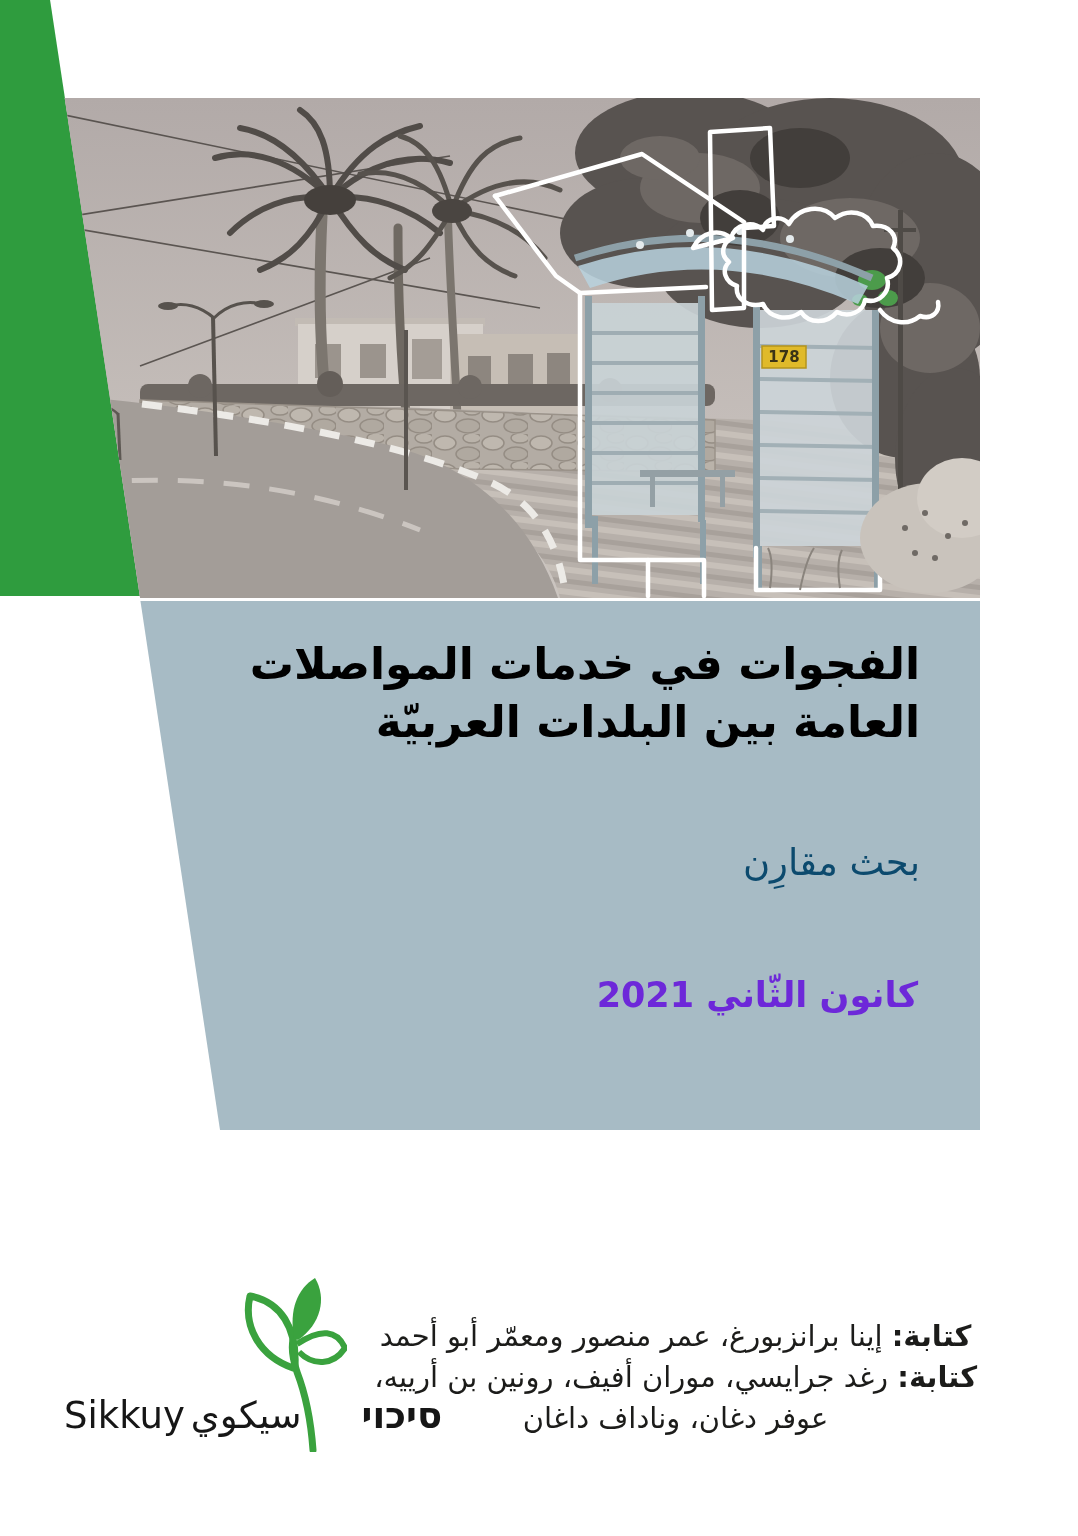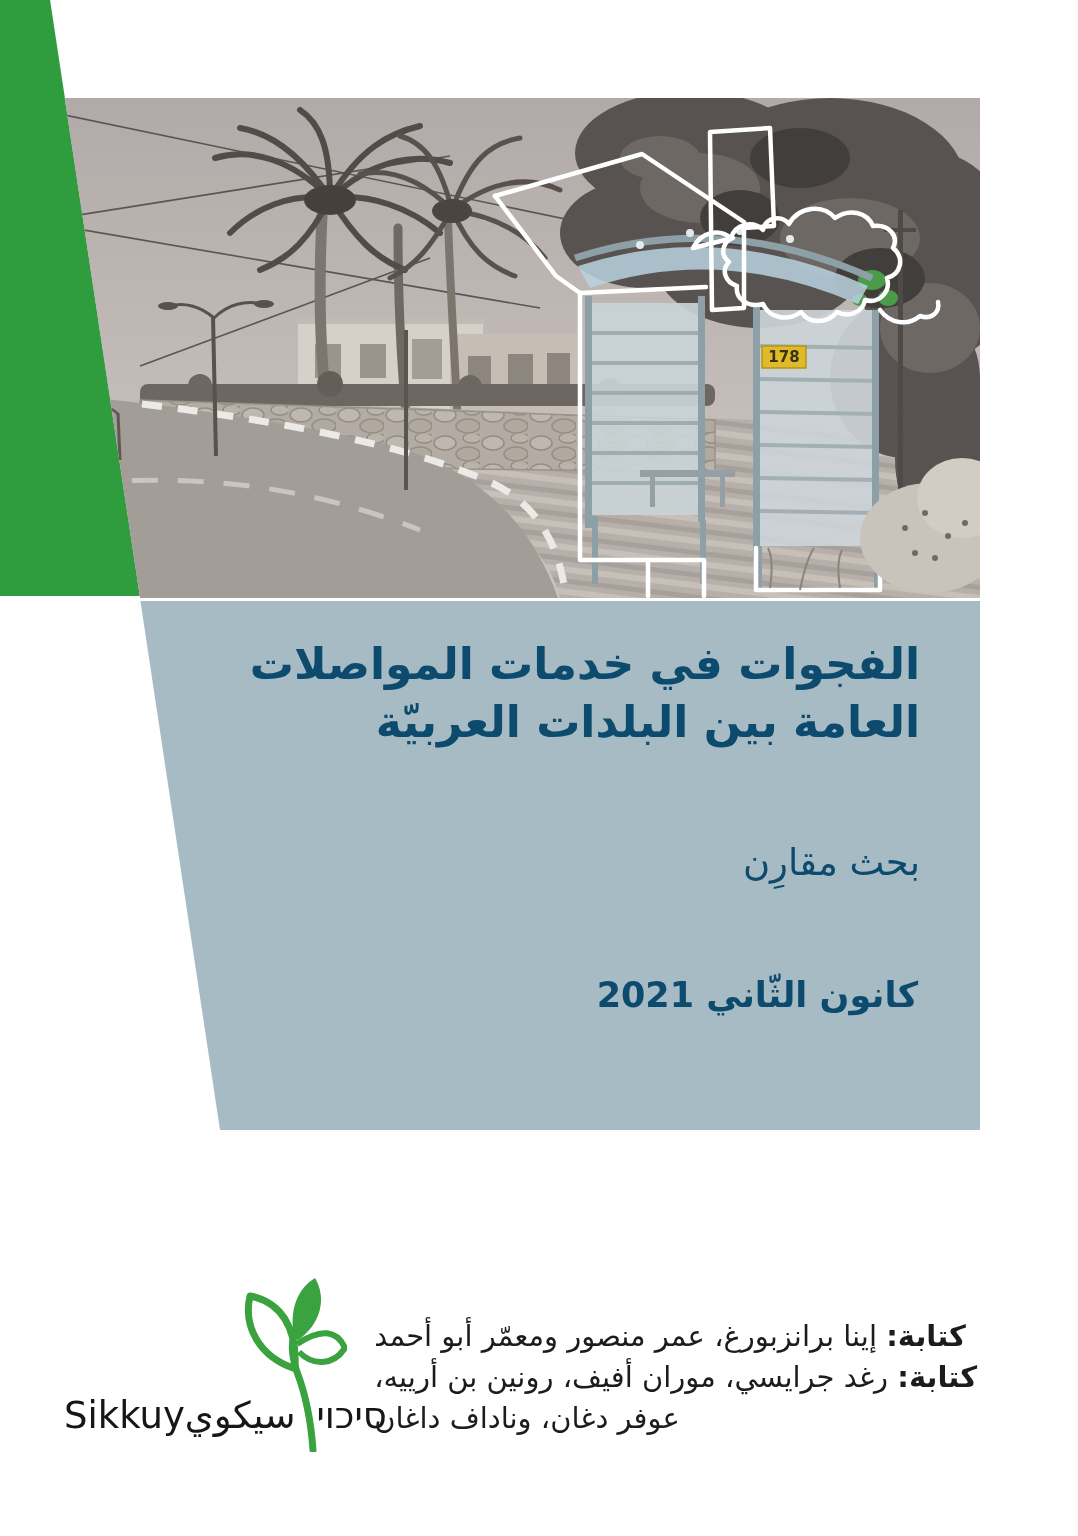--- a/index.html
+++ b/index.html
@@ -21,44 +21,44 @@
   }
   .photo svg { display:block; width:100%; height:100%; }
   
   .panel {
     position:absolute; left:0; top:601px; width:980px; height:529px;
     background:#a7bbc5;
     clip-path:polygon(14.33% 0, 100% 0, 100% 100%, 22.45% 100%);
   }
   .title {
     position:absolute; top:34px; right:60px; direction:rtl; text-align:right;
-    color:#0c4a6e; font-weight:bold; font-size:44px; line-height:58px;
+    color:#000000; font-weight:bold; font-size:44px; line-height:58px;
     letter-spacing:0;
   }
   .subtitle {
     position:absolute; top:238px; right:60px; direction:rtl; text-align:right;
     color:#0c4a6e; font-size:37px; line-height:48px; font-weight:normal;
   }
   .date {
     position:absolute; top:374px; right:62px; direction:rtl; text-align:right;
-    color:#0c4a6e; font-size:35px; font-weight:bold;
+    color:#6d28d9; font-size:35px; font-weight:bold;
   }
   
   .credits {
-    position:absolute; top:1316px; right:88px; direction:rtl; text-align:left;
+    position:absolute; top:1316px; right:88px; direction:rtl; text-align:center;
     color:#1c1c1a; font-size:29px; line-height:41px;
   }
   .credits .b { font-weight:bold; }
   .logo-plant { position:absolute; left:235px; top:1276px; width:112px; height:176px; }
   .logo-text {
     position:absolute; left:64px; top:1394px; color:#161616; font-size:37px;
     display:flex; align-items:center; white-space:nowrap;
   }
-  .logo-text .ar { margin-left:0; }
-  .logo-text .heb { margin-left:21px; }
+  .logo-text .ar { margin-left:6px; }
+  .logo-text .heb { margin-left:60px;font-weight:bold; }
 </style>
 </head>
 <body>
 
 <div class="page">
 
   <div class="green-band"></div>
 
   <div class="photo">
     <svg viewBox="0 0 980 500" preserveAspectRatio="none" xmlns="http://www.w3.org/2000/svg">

